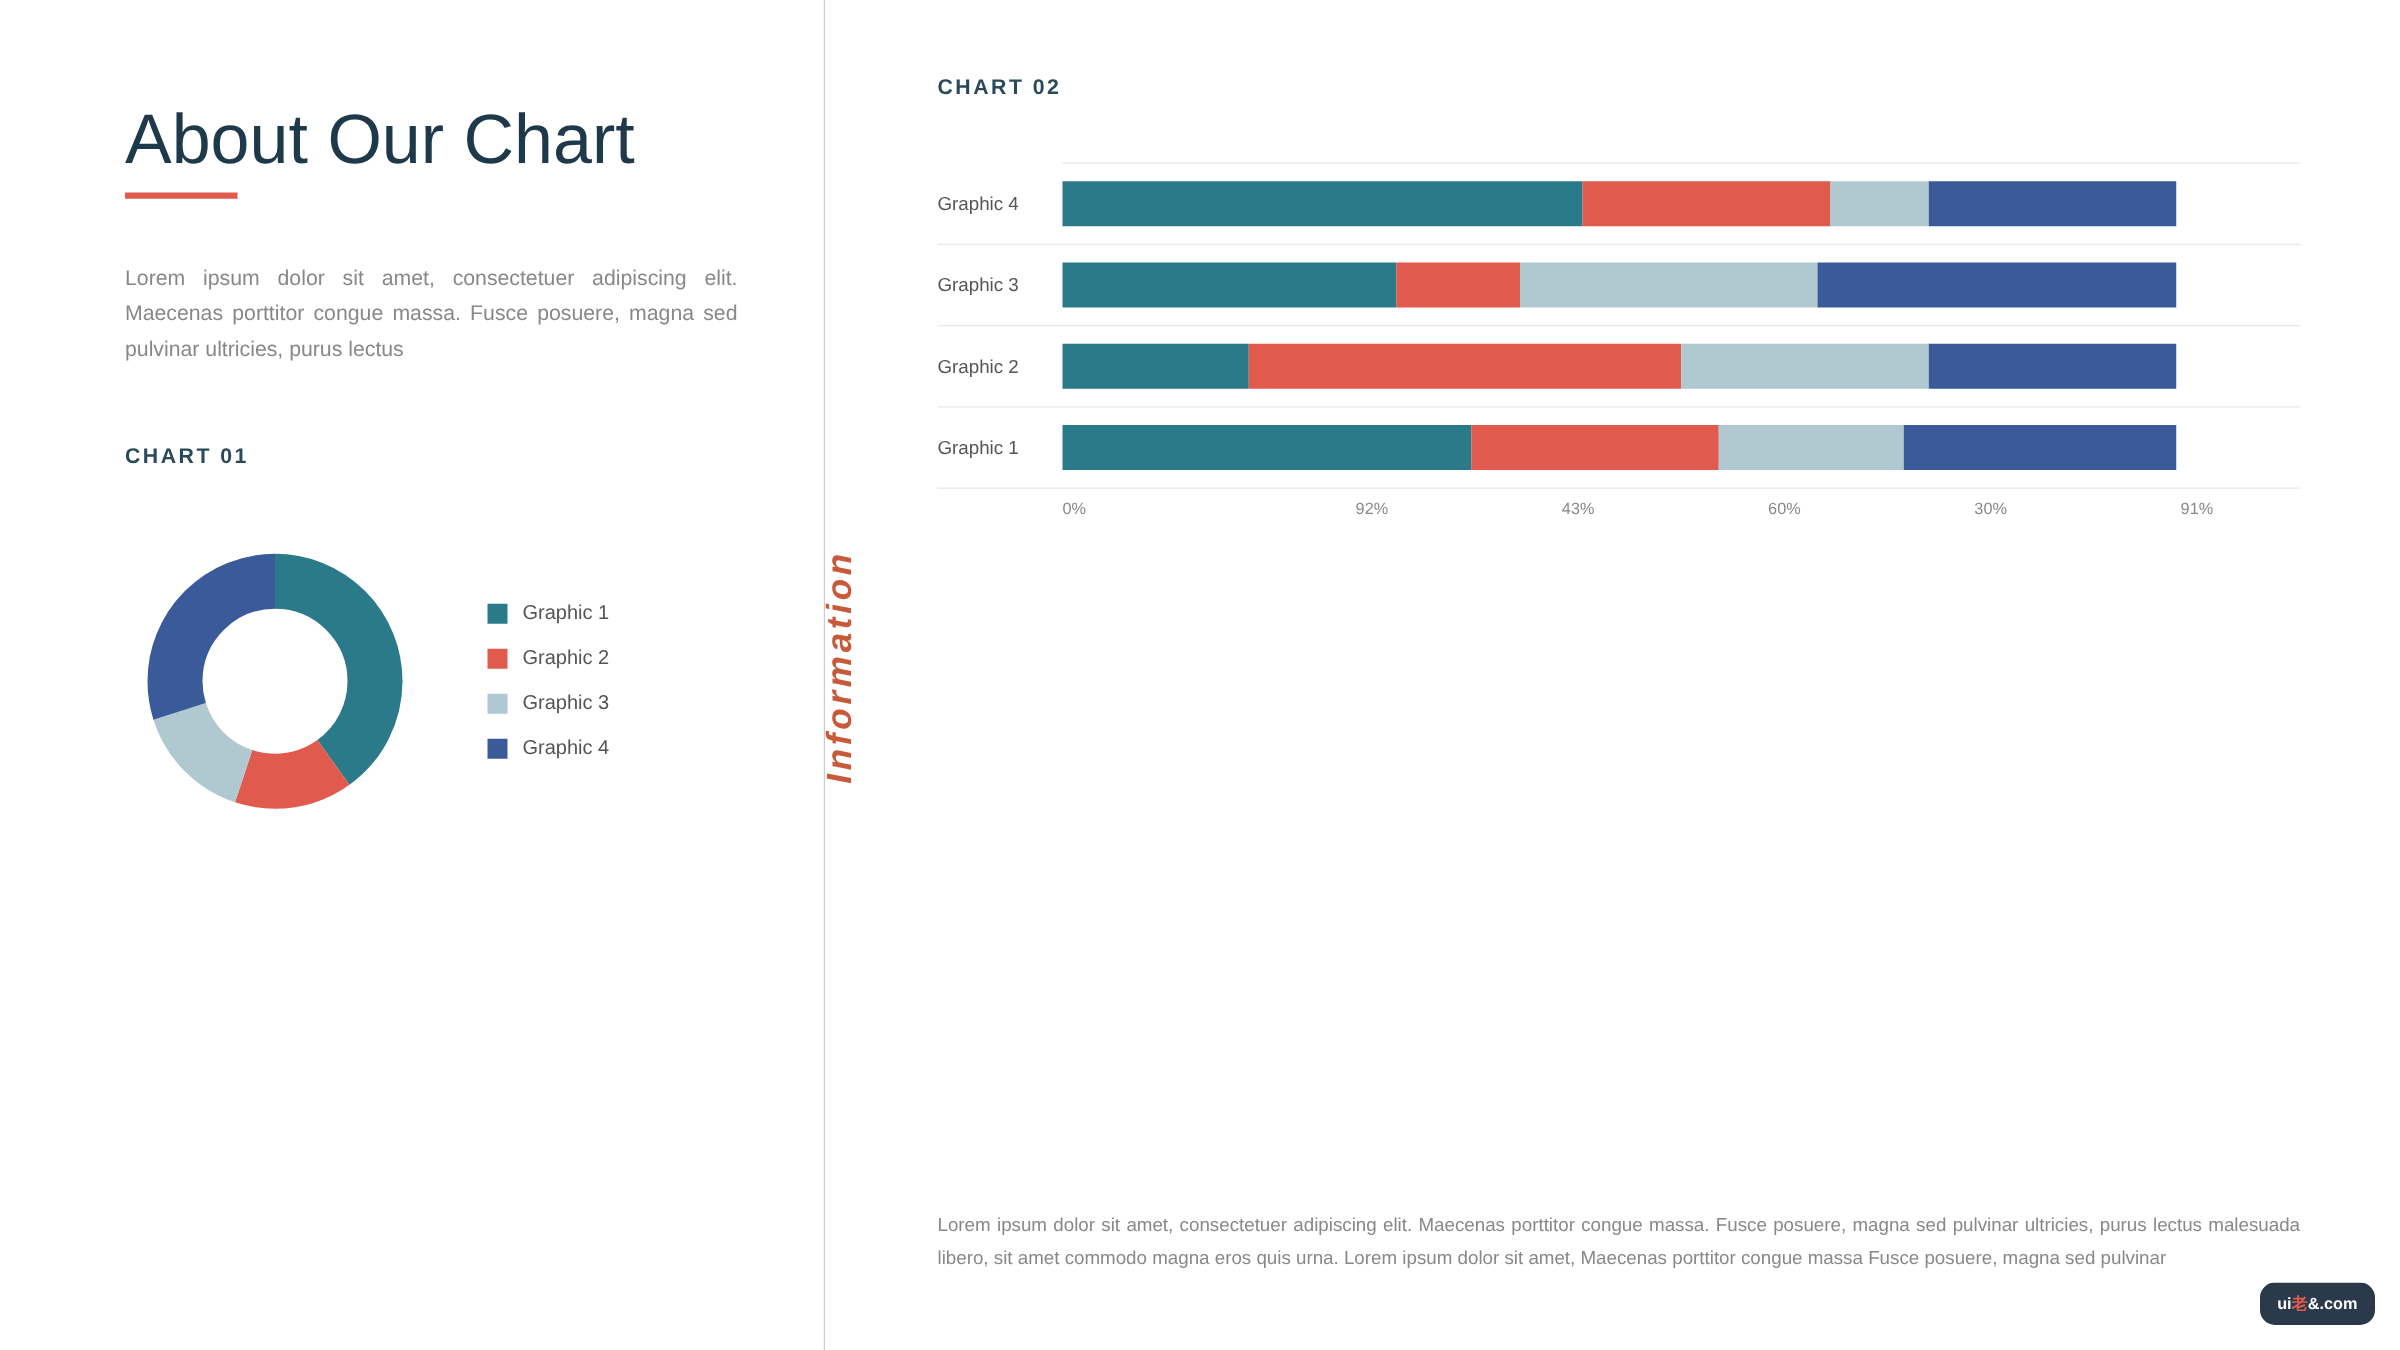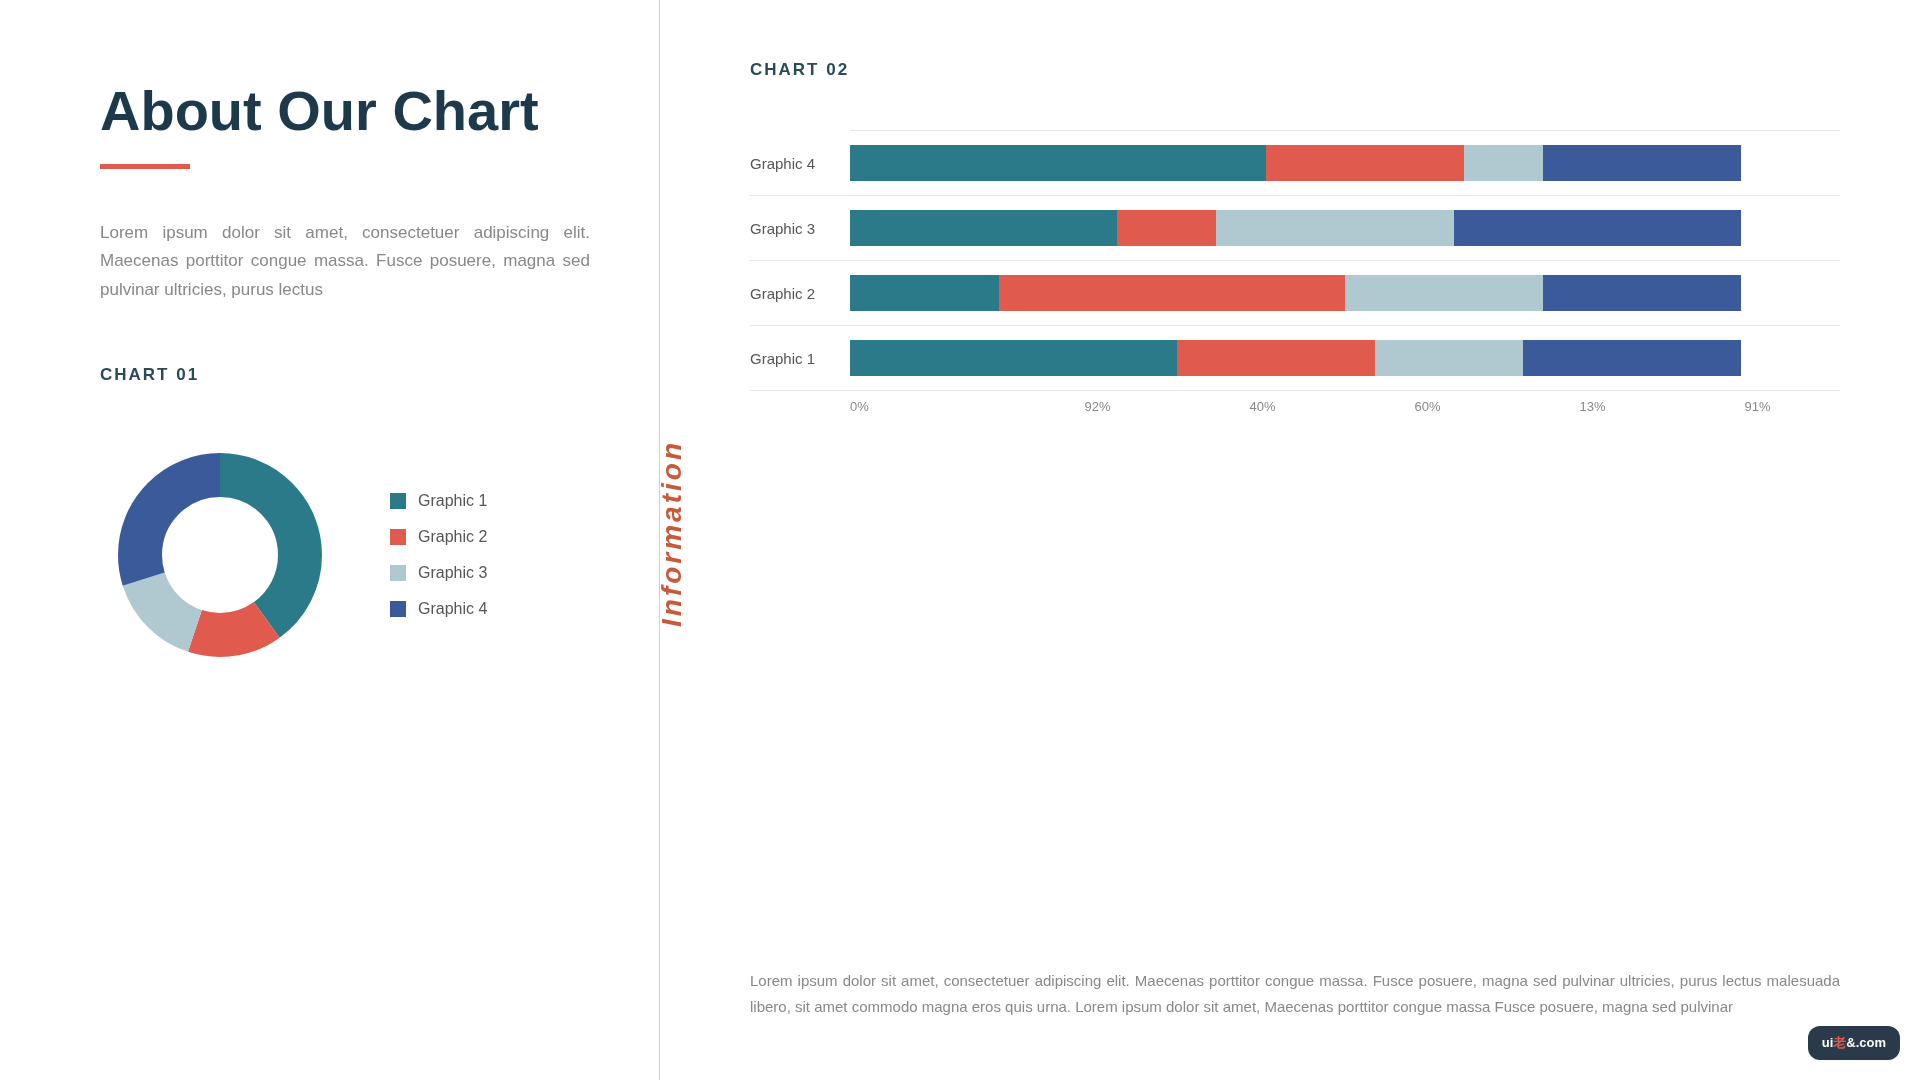--- a/index.html
+++ b/index.html
@@ -36,24 +36,24 @@
       right: 0;
       top: 0;
       width: 1px;
       height: 100%;
       background: #cccccc;
     }
 
     
     .main-title {
       font-size: 56px;
-      font-weight: 700;
+      font-weight: 400;
       color: #1e3a4a;
       line-height: 1.1;
-      margin-bottom: 22px;
+      margin-bottom: 12px;
     }
 
     .title-underline {
       width: 90px;
       height: 5px;
       background: #e05a4e;
       margin-bottom: 50px;
     }
 
     .intro-text {
@@ -313,23 +313,23 @@
           <div class="bar-segment" style="width:20%;background:#e05a4e;"></div>
           <div class="bar-segment" style="width:15%;background:#b0c8d0;"></div>
           <div class="bar-segment" style="width:22%;background:#3a5a9a;"></div>
         </div>
       </div>
     </div>
 
     <div class="x-axis">
       <span class="x-tick">0%</span>
       <span class="x-tick">92%</span>
-      <span class="x-tick">40%</span>
+      <span class="x-tick">43%</span>
       <span class="x-tick">60%</span>
-      <span class="x-tick">13%</span>
+      <span class="x-tick">30%</span>
       <span class="x-tick">91%</span>
     </div>
   </div>
 
   <p class="chart02-desc">Lorem ipsum dolor sit amet, consectetuer adipiscing elit. Maecenas porttitor congue massa. Fusce posuere, magna sed pulvinar ultricies, purus lectus malesuada libero, sit amet commodo magna eros quis urna. Lorem ipsum dolor sit amet, Maecenas porttitor congue massa Fusce posuere, magna sed pulvinar</p>
 </div>
 
 <div class="watermark">
   ui<span>老</span>&amp;.com
 </div>

